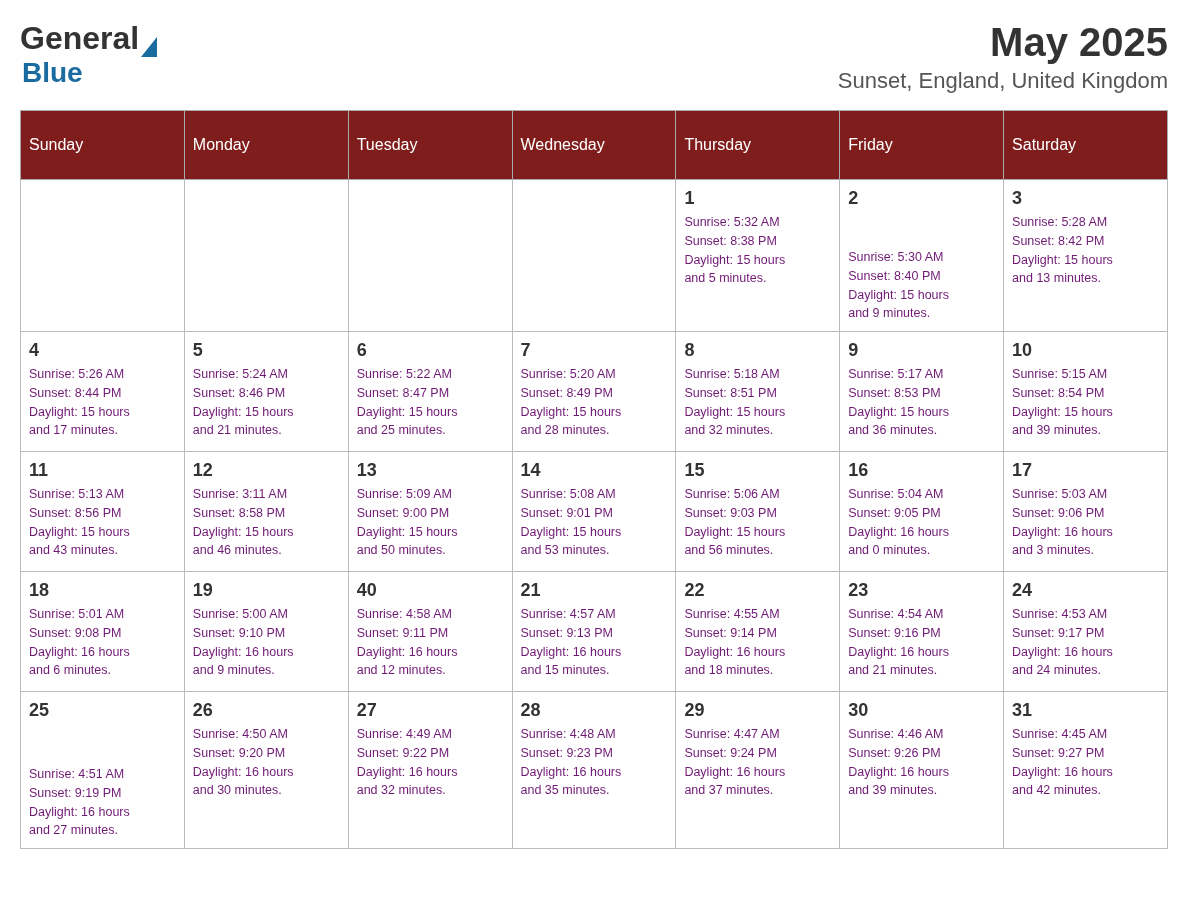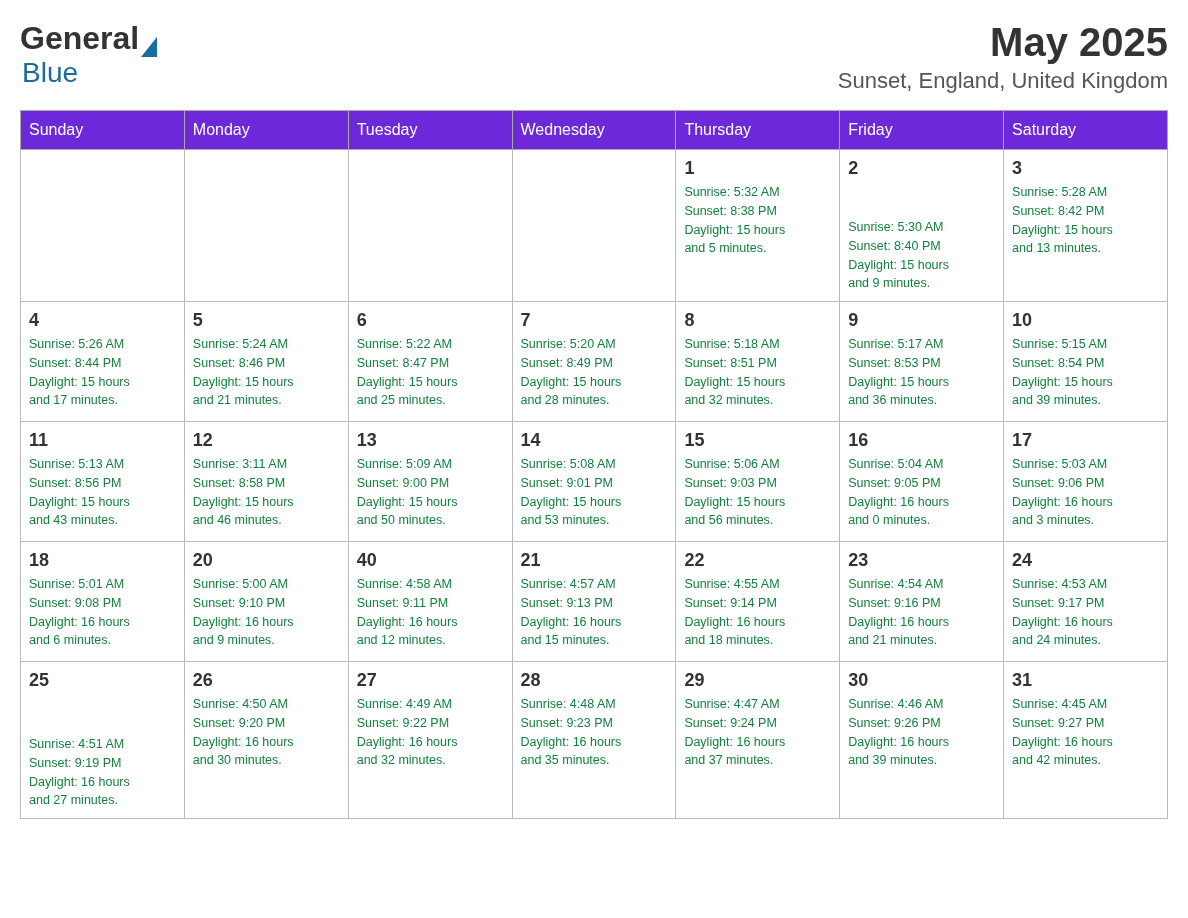--- a/index.html
+++ b/index.html
@@ -27,21 +27,21 @@
       flex-direction: column;
       align-items: flex-start;
     }
     .logo-top-row {
       display: flex;
       align-items: flex-end;
     }
     .logo-bottom {
       color: #1a6ba0;
       font-size: 28px;
-      font-weight: normal;
+      font-weight: bold;
       margin-left: 2px;
     }
     .title-section {
       text-align: right;
     }
     .month-year {
       font-size: 40px;
       font-weight: bold;
       color: #333;
       line-height: 1.1;
@@ -50,44 +50,44 @@
       font-size: 22px;
       color: #555;
       margin-top: 4px;
     }
     .calendar {
       width: 100%;
       border-collapse: collapse;
       border: 1px solid #aaa;
     }
     .calendar th {
-      background-color: #6d28d9;
+      background-color: #7f1d1d;
       color: #fff;
-      padding: 10px 8px;
+      padding: 25px 8px;
       text-align: left;
       font-size: 16px;
       font-weight: normal;
       border: 1px solid #aaa;
     }
     .calendar td {
       vertical-align: top;
       border: 1px solid #bbb;
       padding: 8px;
       width: calc(100% / 7);
       height: 120px;
     }
     .day-number {
       font-size: 18px;
       font-weight: bold;
       color: #333;
       margin-bottom: 4px;
     }
     .day-info {
       font-size: 12.5px;
-      color: #15803d;
+      color: #701a75;
       line-height: 1.5;
     }
     .empty-cell {
       background: #fff;
     }
   </style>
 </head>
 <body>
 
 <div class="header">
@@ -250,21 +250,21 @@
       </tr>
       <tr>
         <td>
           <div class="day-number">18</div>
           <div class="day-info" style="white-space: pre-line;">Sunrise: 5:01 AM
 Sunset: 9:08 PM
 Daylight: 16 hours
 and 6 minutes.</div>
         </td>
         <td>
-          <div class="day-number">20</div>
+          <div class="day-number">19</div>
           <div class="day-info" style="white-space: pre-line;">Sunrise: 5:00 AM
 Sunset: 9:10 PM
 Daylight: 16 hours
 and 9 minutes.</div>
         </td>
         <td>
           <div class="day-number">40</div>
           <div class="day-info" style="white-space: pre-line;">Sunrise: 4:58 AM
 Sunset: 9:11 PM
 Daylight: 16 hours

